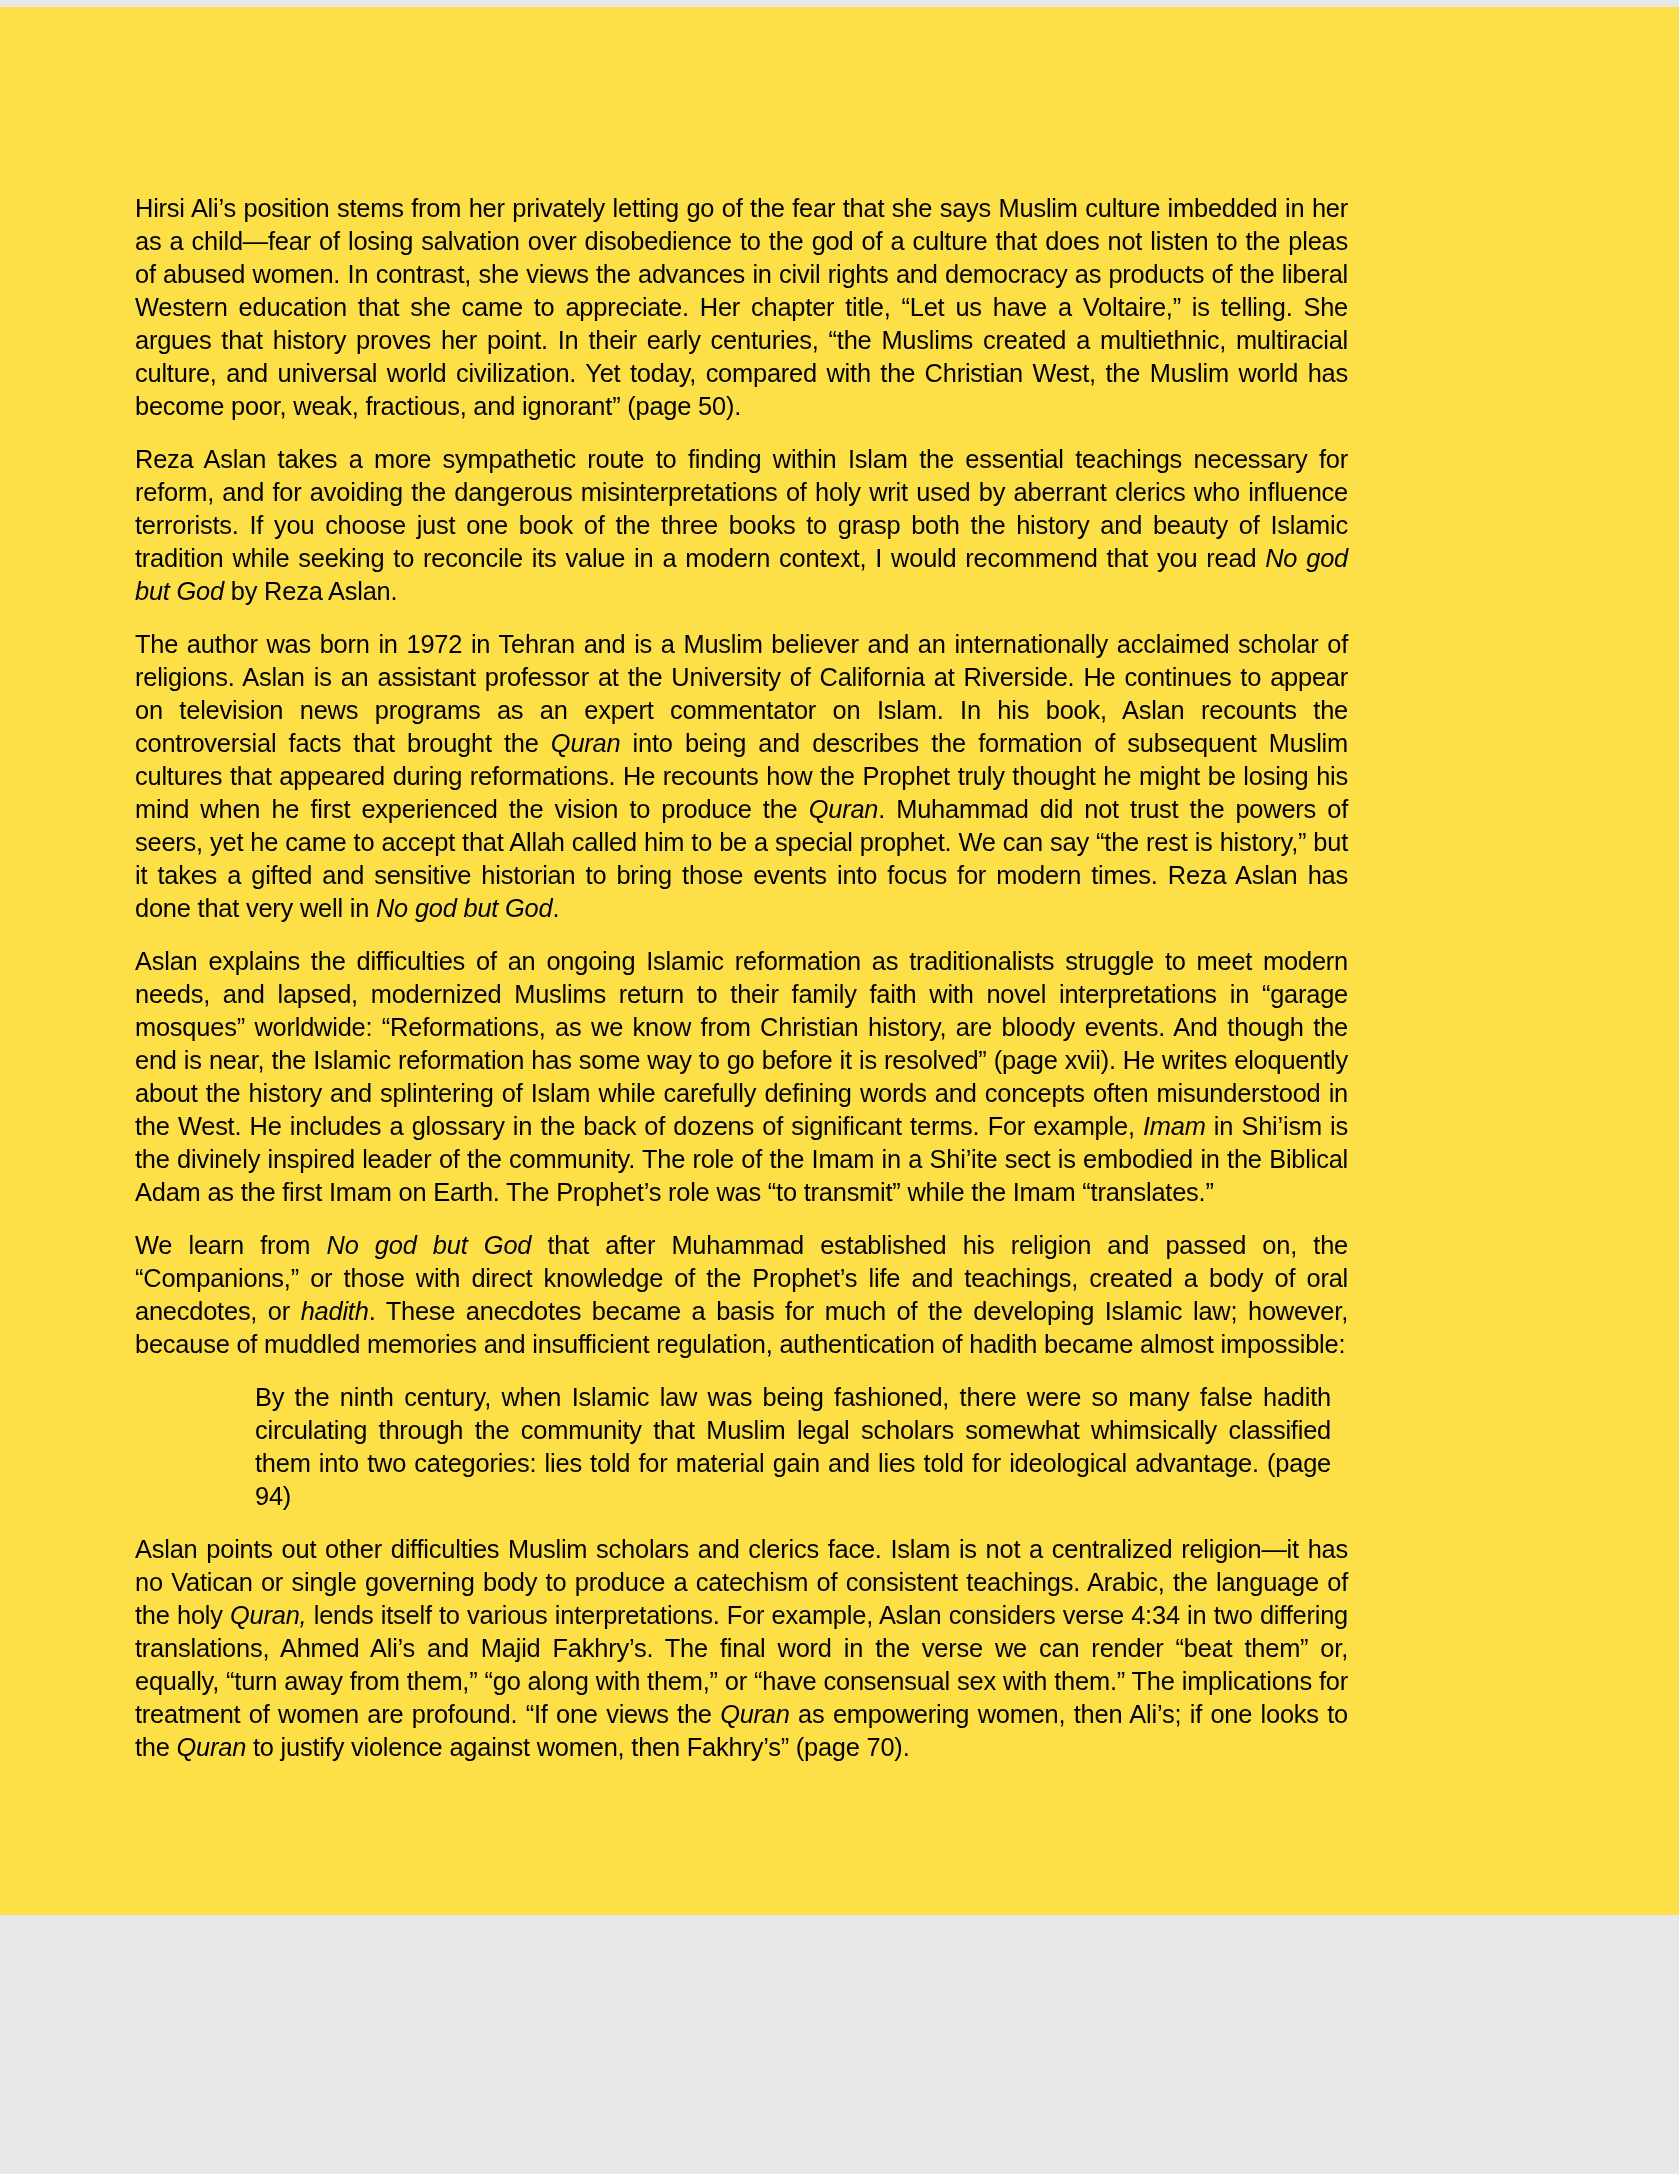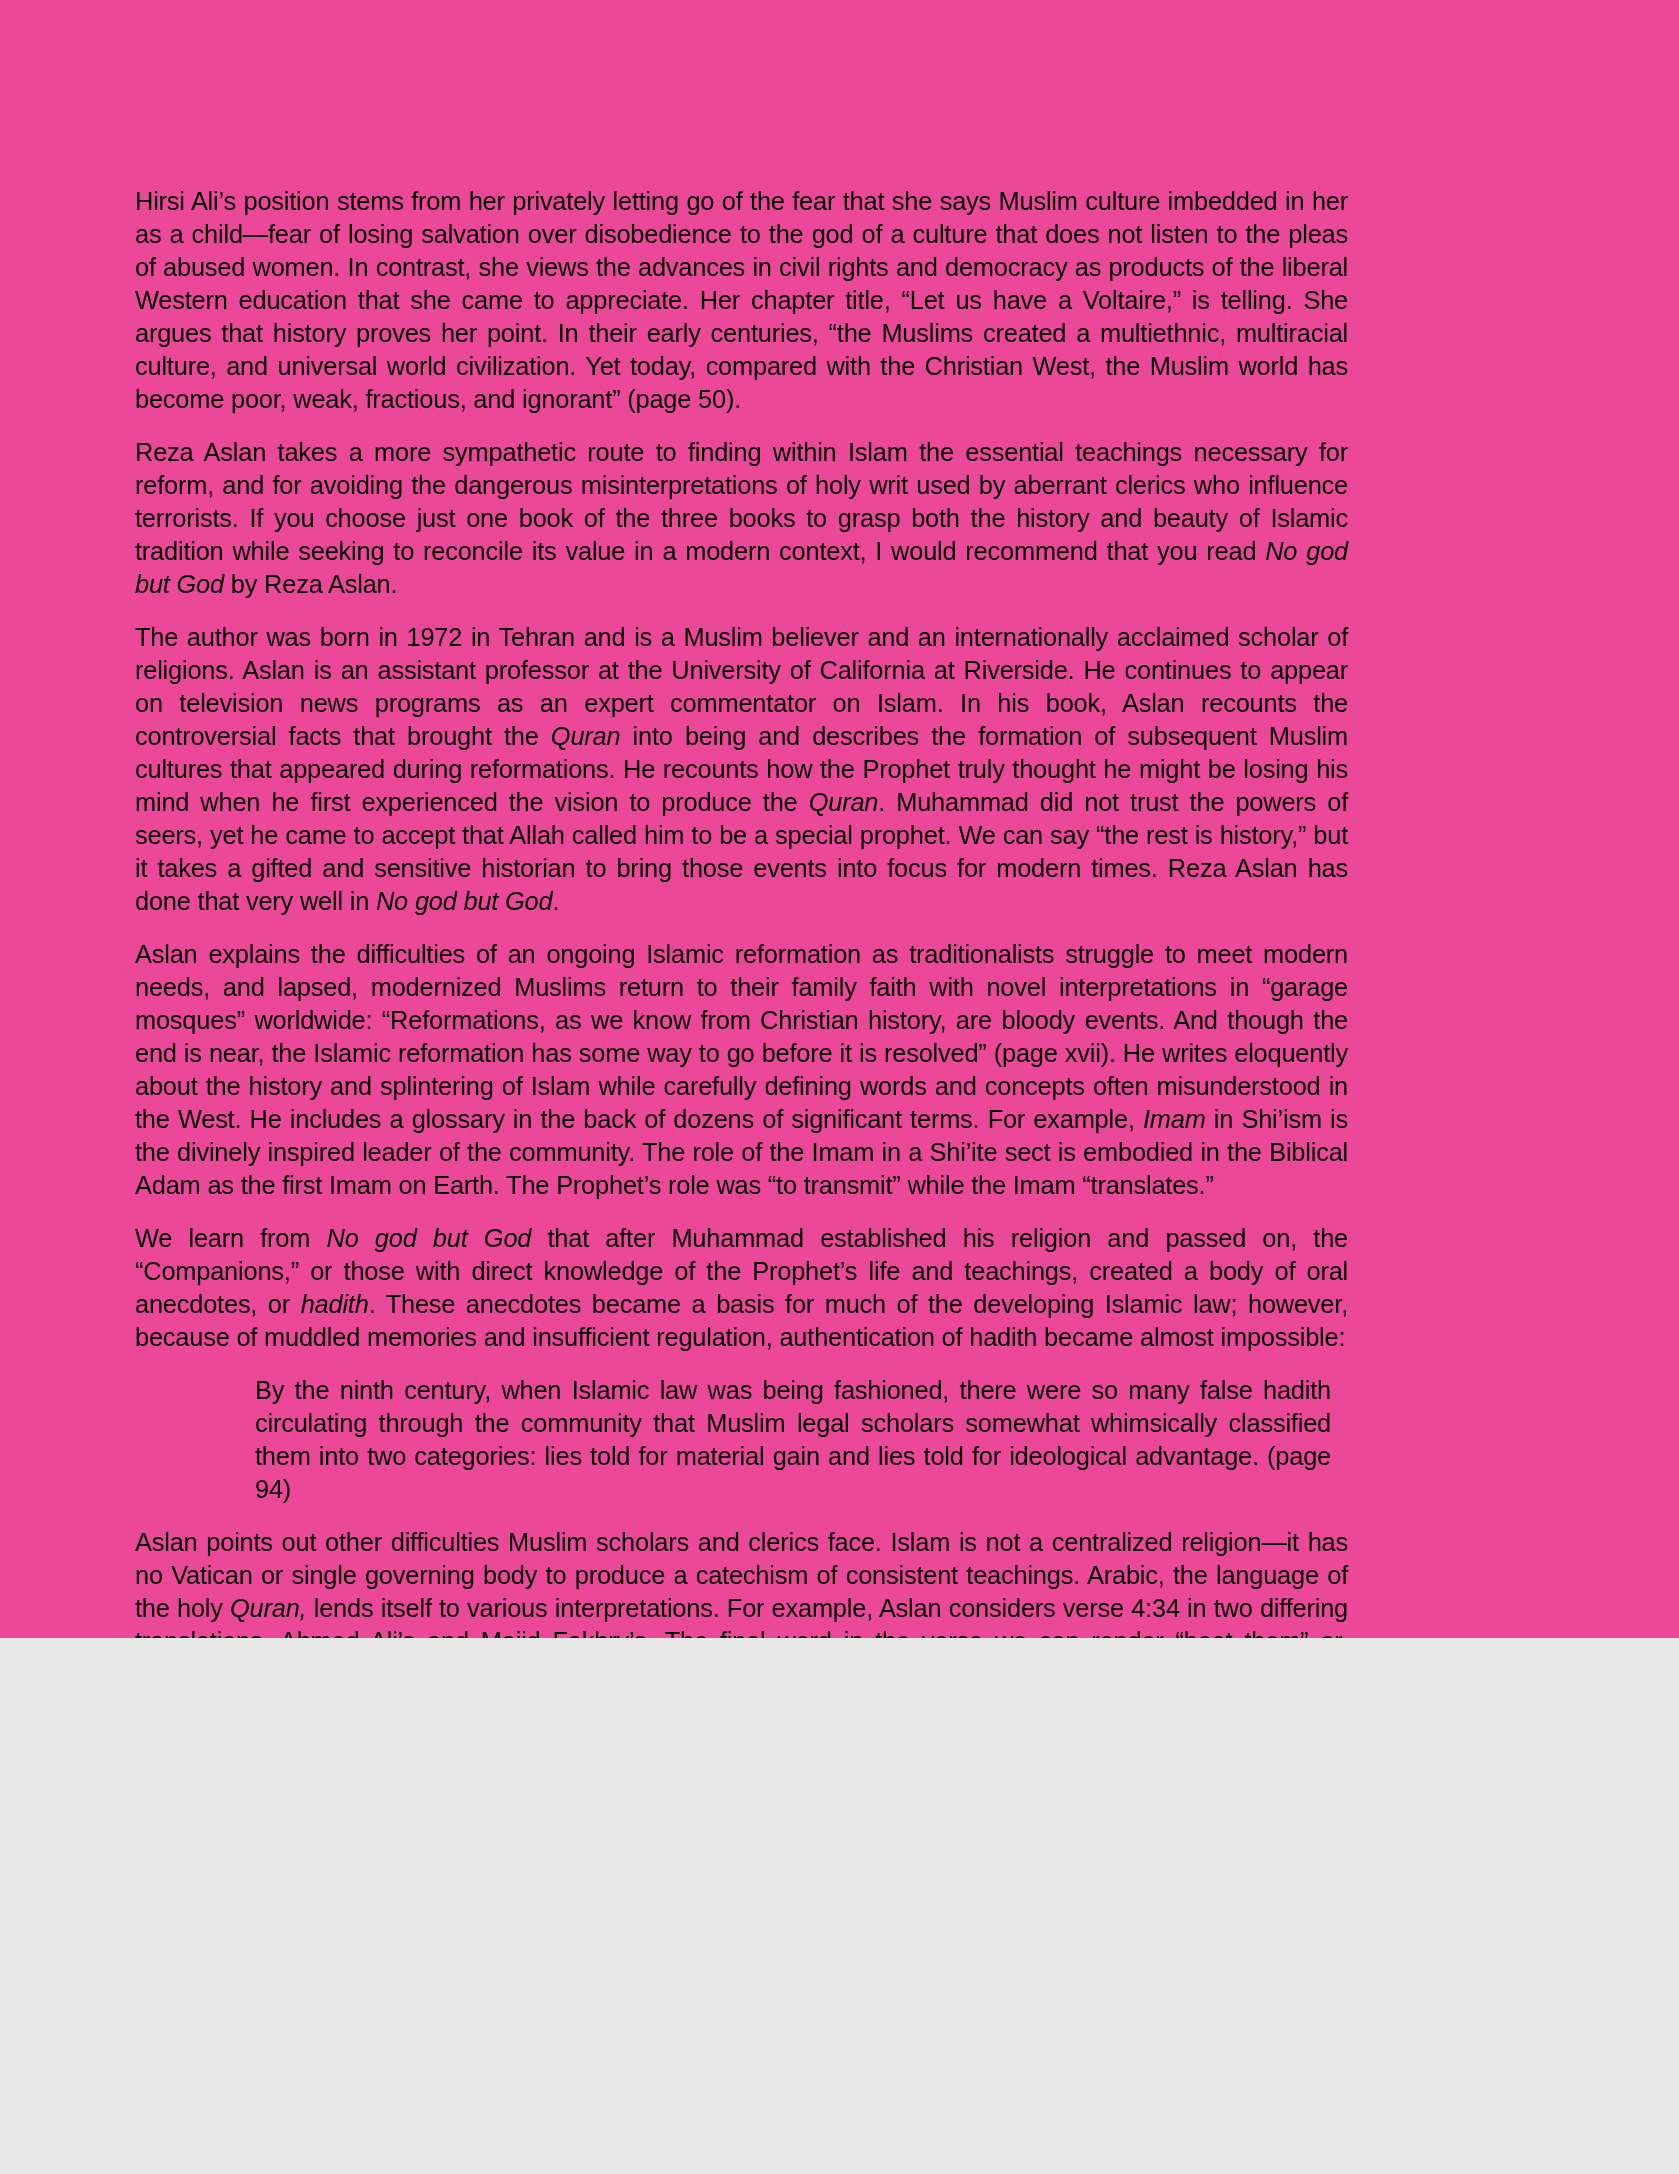--- a/index.html
+++ b/index.html
@@ -3,25 +3,25 @@
 <meta charset="utf-8">
 <style>
   html, body { margin: 0; padding: 0; }
   body {
     background: #e8e8e8;
     font-family: "Liberation Sans", sans-serif;
   }
   .page {
     position: relative;
     width: 1680px;
-    height: 1638px;
-    background: #ec4899;
+    height: 1908px;
+    background: #fde047;
     color: #000000;
     overflow: hidden;
-    margin: 0 auto;
+    margin: 7px auto;
   }
   .content {
     position: absolute;
     left: 135px;
     top: 185px;
     width: 1213px;
   }
   .content p.body-para {
     margin: 0 0 20px 0;
     font-size: 25.4px;

